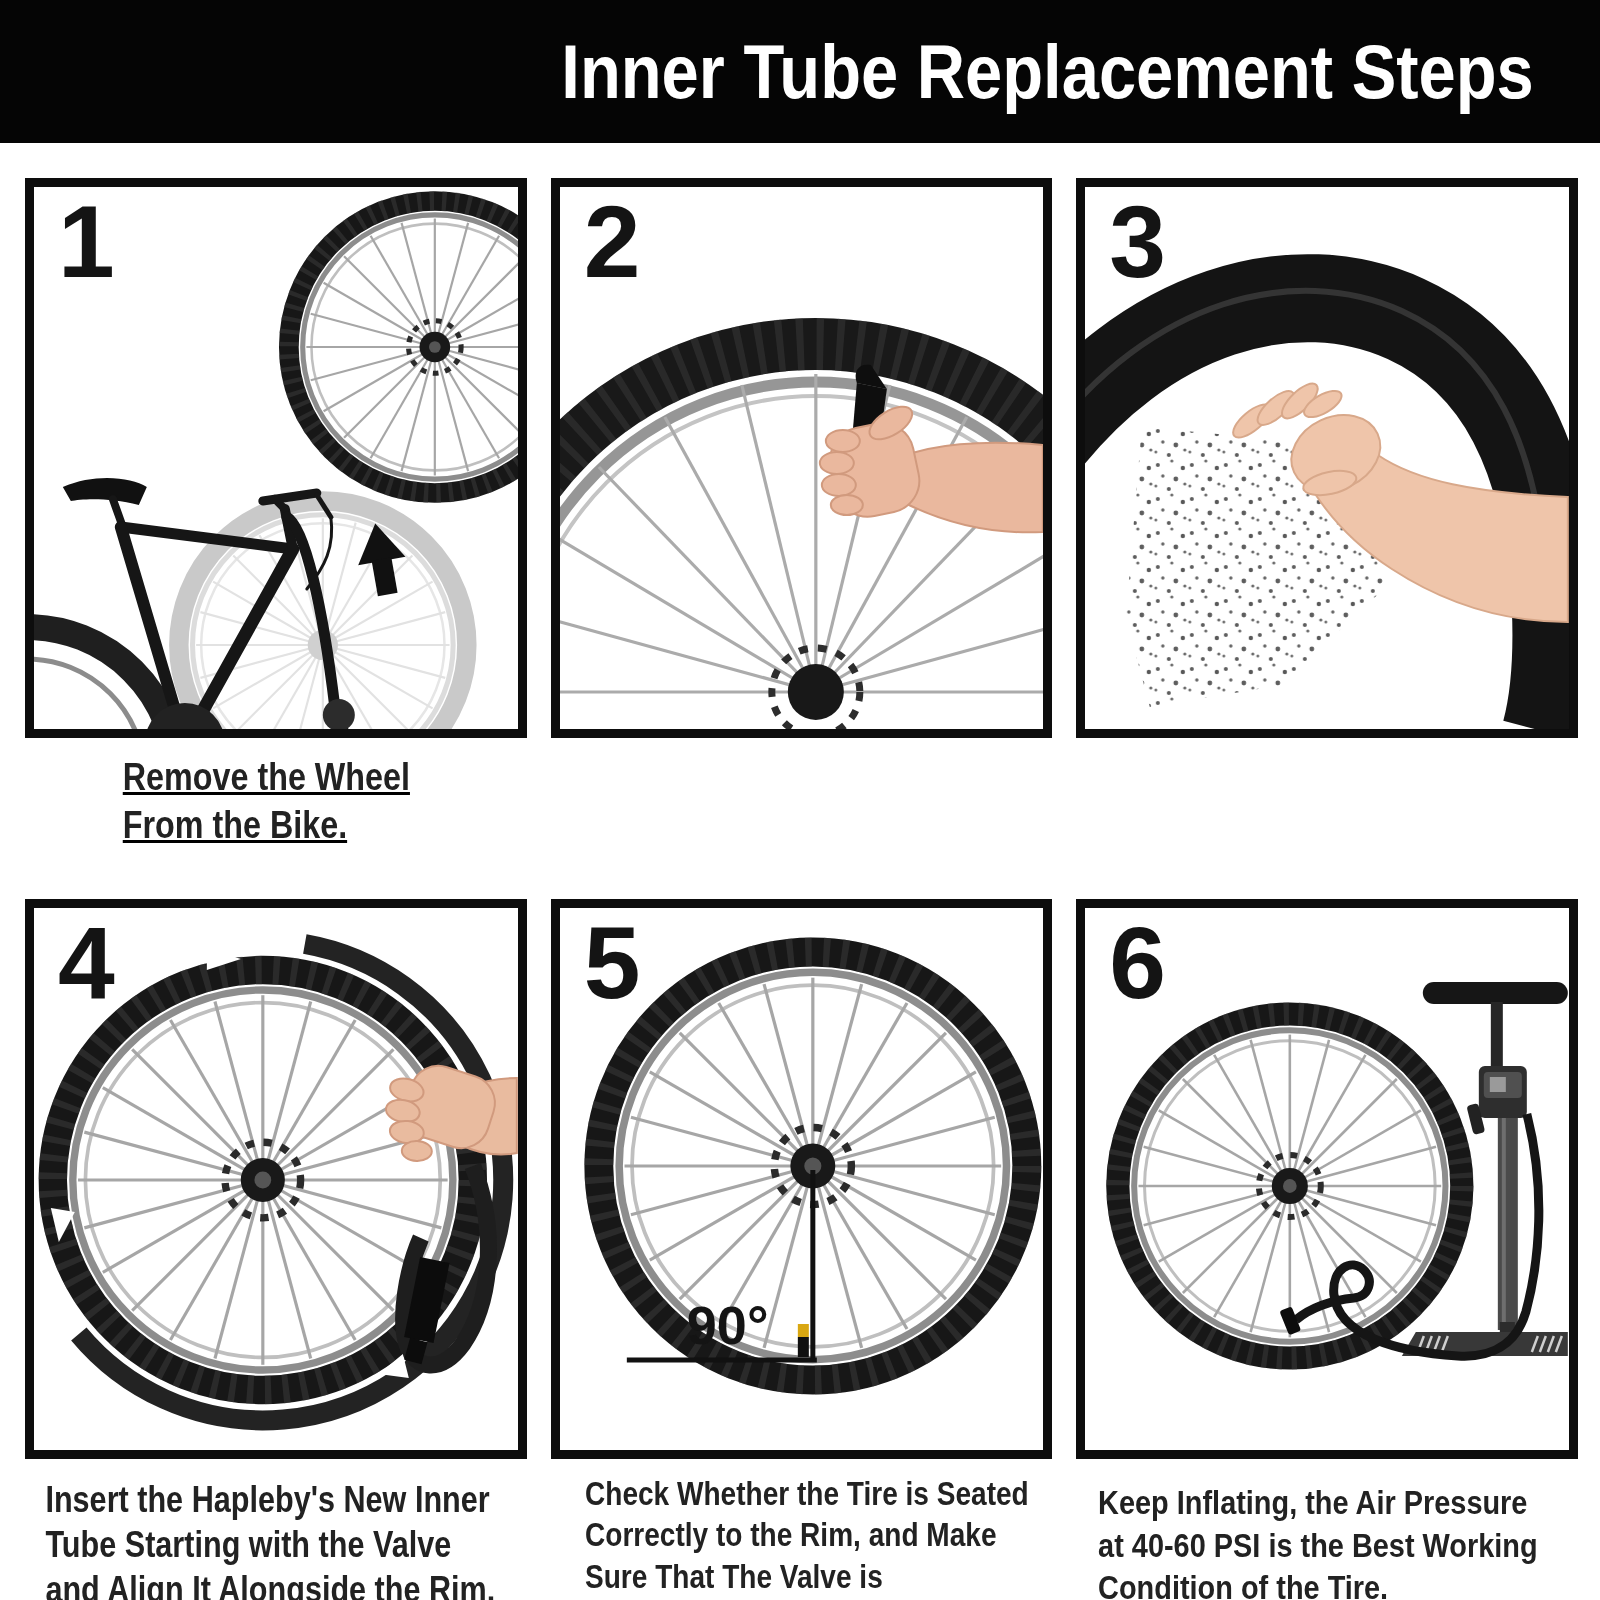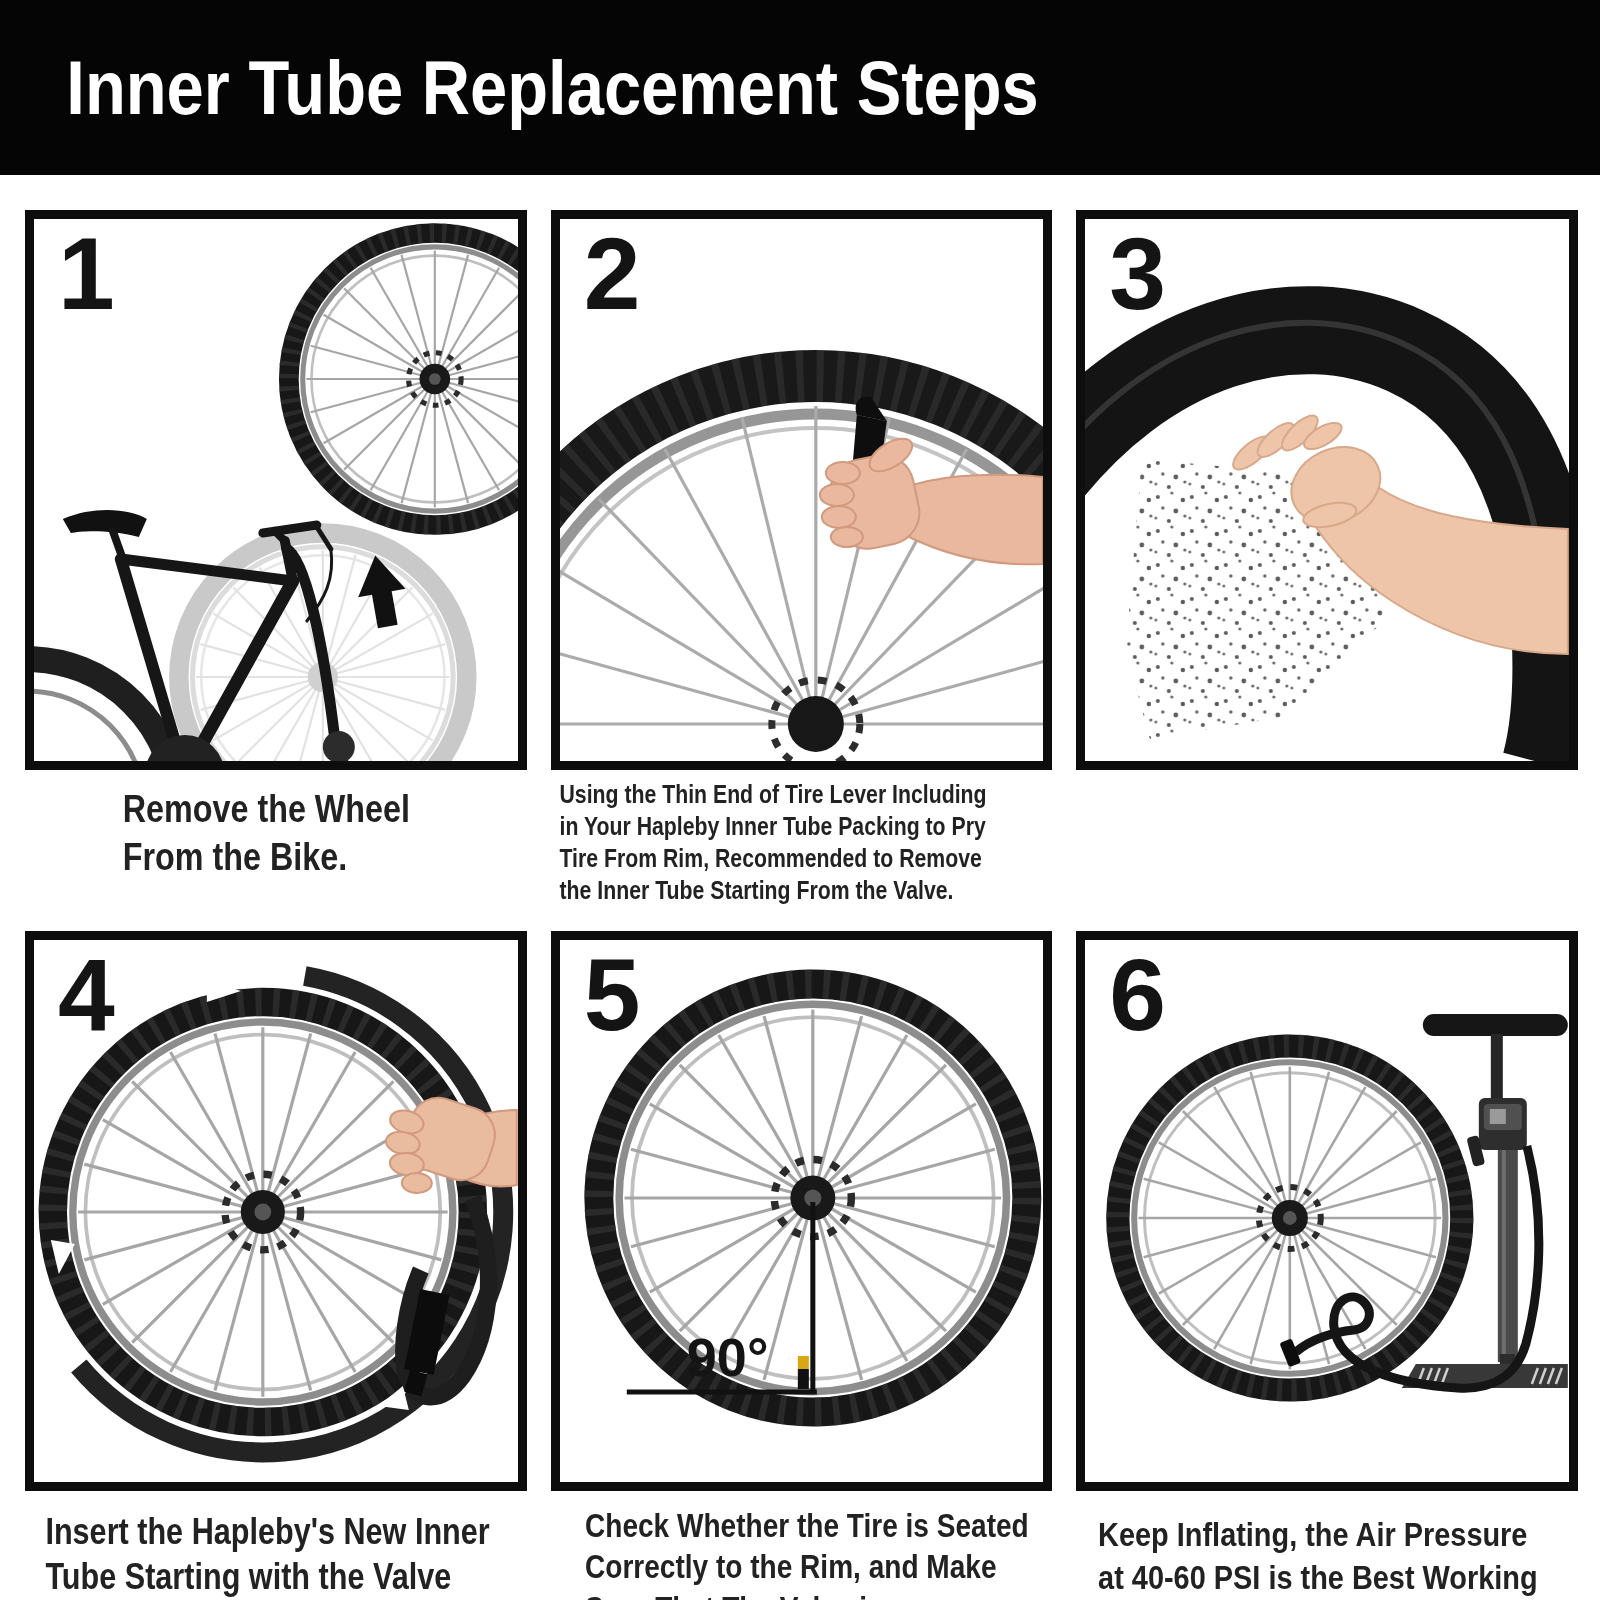--- a/index.html
+++ b/index.html
@@ -1,32 +1,32 @@
 <!DOCTYPE html>
 <html><head>
 <meta charset="utf-8">
 <style>
   html,body{margin:0;padding:0;background:#ffffff;}
   body{width:1600px;height:1600px;overflow:hidden;font-family:"Liberation Sans",sans-serif;}
 
-  .header{height:175px;background:#050505;display:flex;align-items:center;justify-content:flex-start;}
+  .header{height:143px;background:#050505;display:flex;align-items:center;justify-content:flex-end;}
   .header h1{margin:0;color:#ffffff;font-size:76px;font-weight:bold;letter-spacing:0px;
              transform:scaleX(0.88);transform-origin:center;white-space:nowrap;}
 
   .board{display:grid;grid-template-columns:repeat(3,1fr);column-gap:24px;padding:0 22px 0 25px;}
   .board.row1{margin-top:35px;}
   .cell{position:relative;}
   .panel{position:relative;height:560px;border:9px solid #0d0d0d;box-sizing:border-box;background:#ffffff;}
   .panel svg{display:block;width:100%;height:100%;}
   .step-number{position:absolute;top:4px;left:24px;font-size:102px;font-weight:bold;color:#141414;
                line-height:1;letter-spacing:-3px;}
 
   .caption{margin-top:10px;color:#222222;font-weight:bold;white-space:pre-line;
            transform:scaleX(0.85);transform-origin:left top;width:118%;line-height:1.25;}
-  .row1 .caption-wrap{height:145px;}
+  .row1 .caption-wrap{height:145px;text-decoration:underline;}
   .row2 .caption-wrap{height:157px;}
   .c1{font-size:38px;padding-left:115px;margin-top:16px;}
   .c2{font-size:25px;padding-left:10px;margin-top:8px;line-height:1.28;}
   .c3{font-size:34px;padding-left:10px;margin-top:8px;}
   .c4{font-size:36px;padding-left:24px;margin-top:18px;}
   .c5{font-size:33px;padding-left:40px;margin-top:14px;}
   .c6{font-size:34px;padding-left:26px;margin-top:22px;}
 </style>
 </head>
 <body>
@@ -171,26 +171,20 @@
           <rect x="272" y="238" width="84" height="90" rx="32" transform="rotate(-12 314 283)"></rect>
           <ellipse cx="282" cy="254" rx="17" ry="11"></ellipse>
           <ellipse cx="276" cy="276" rx="17" ry="11"></ellipse>
           <ellipse cx="278" cy="298" rx="17" ry="11"></ellipse>
           <ellipse cx="286" cy="318" rx="16" ry="10"></ellipse>
           <ellipse cx="330" cy="236" rx="24" ry="12" transform="rotate(-32 330 236)"></ellipse>
         </g>
       </svg>
       <div class="step-number">2</div>
     </div>
-    <div class="caption-wrap">
-      <div class="caption c2">Using the Thin End of Tire Lever Including
-in Your Hapleby Inner Tube Packing to Pry
-Tire From Rim, Recommended to Remove
-the Inner Tube Starting From the Valve.</div>
-    </div>
   </div>
 
   <div class="cell">
     <div class="panel">
       <svg viewBox="0 0 482 542">
         <g>
           <polygon points="56,240 252,258 300,400 196,498 64,520 40,430" fill="url(#speck)" opacity="0.9"></polygon>
         </g>
         <g fill="none">
           <path d="M -50 268 C 60 120 210 82 320 132 C 412 174 462 268 470 420 C 472 470 468 515 460 545" stroke="#141414" stroke-width="88"></path>

